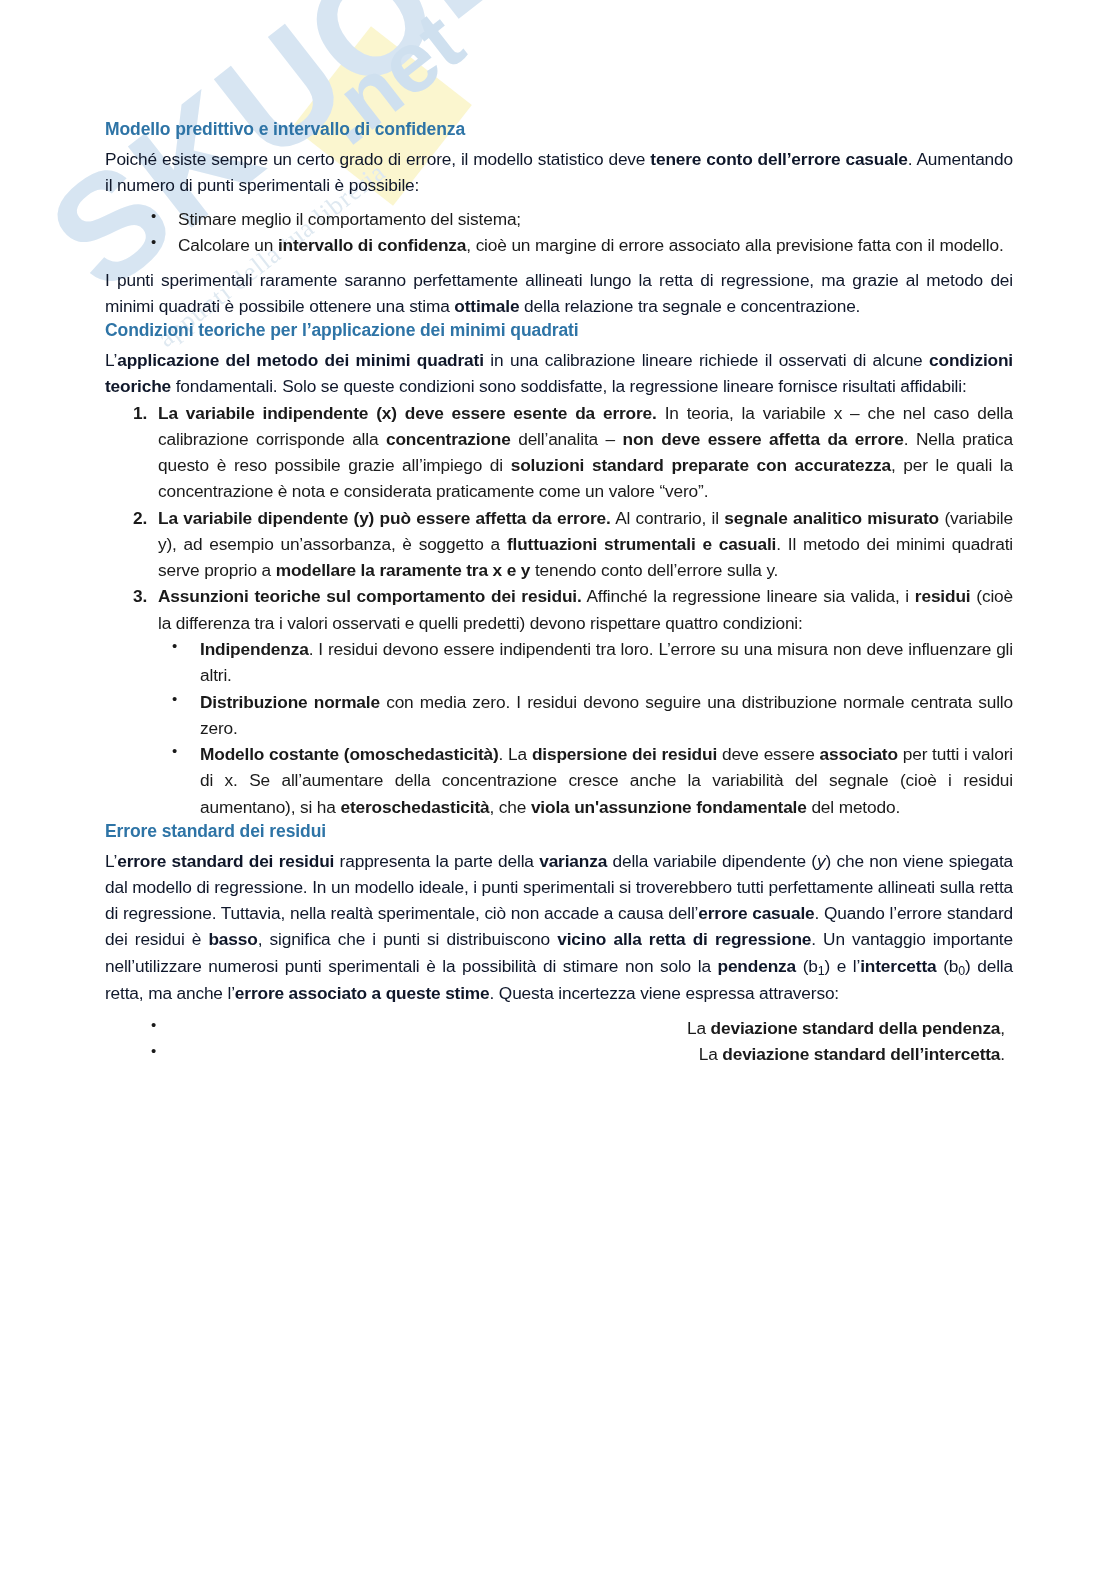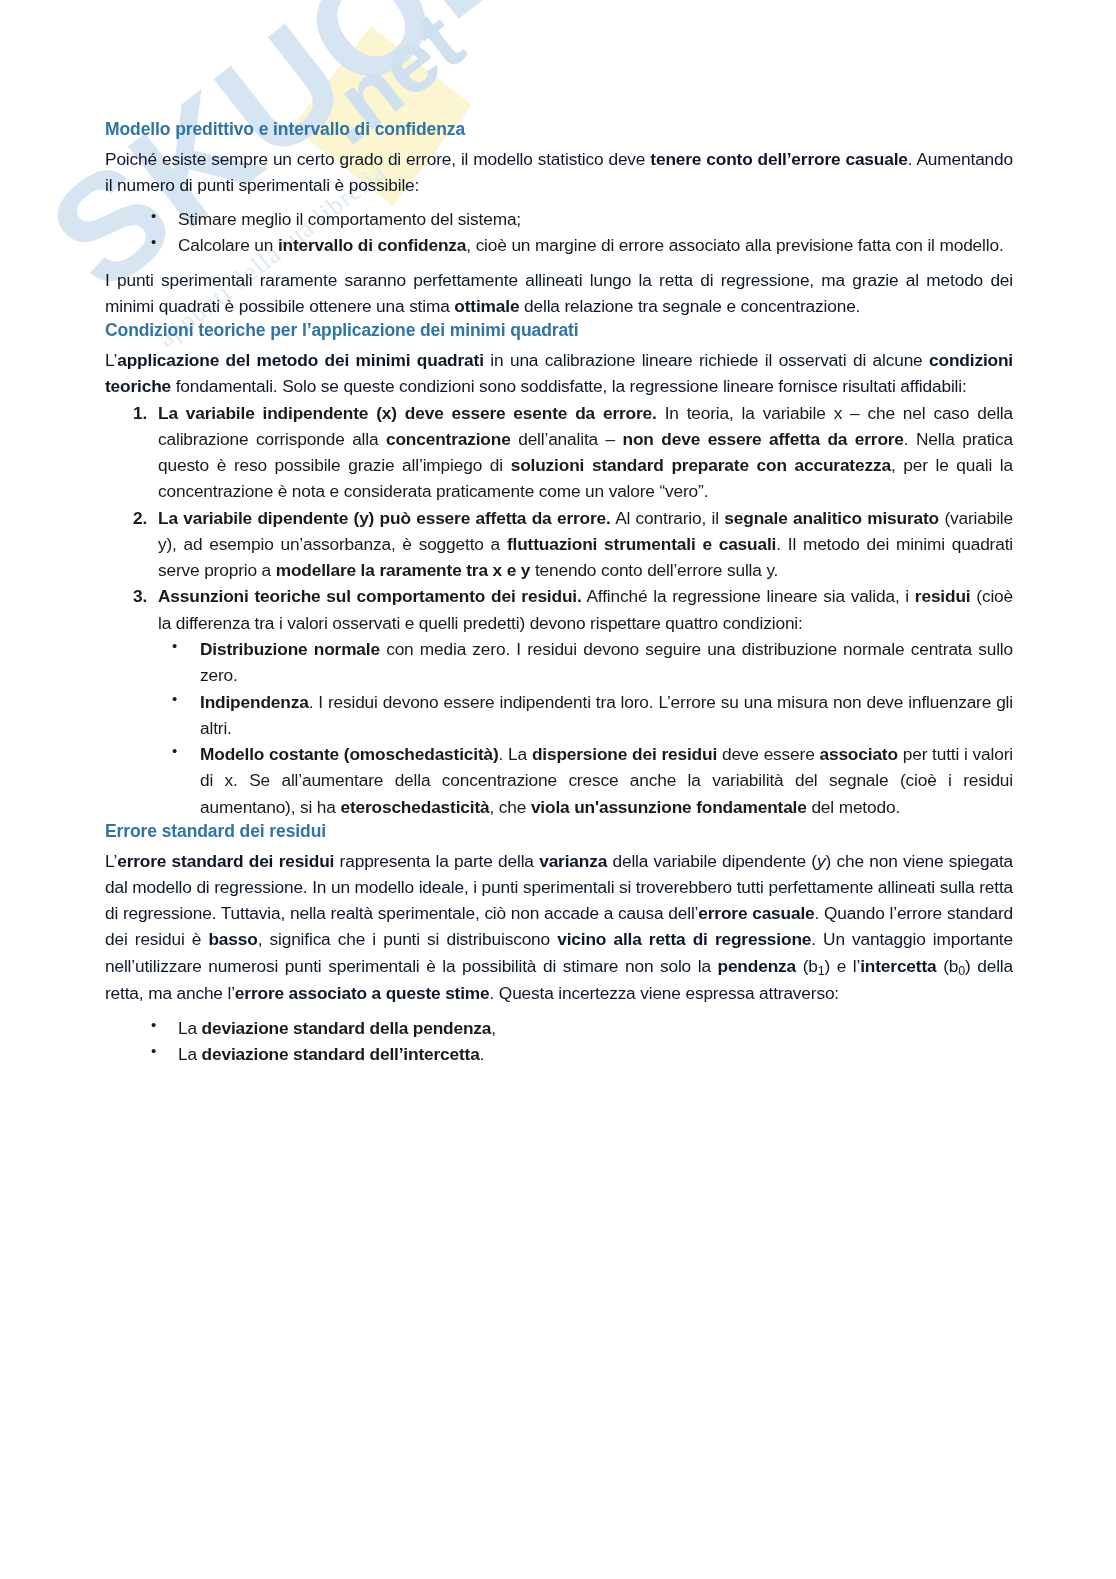--- a/index.html
+++ b/index.html
@@ -160,21 +160,21 @@
     letter-spacing: -0.15px;
   }
   ul.subbullets > li::before {
     content: "\2022";
     position: absolute;
     left: 14px;
     top: -1px;
     font-size: 15px;
   }
 
-  ul.bullets.tight > li { text-align: left; }
+  ul.bullets.tight > li { text-align: right; }
 
   sub { font-size: 0.72em; vertical-align: -0.22em; }
 </style>
 </head>
 <body>
 
 <div class="watermark">
   <div class="wm-yellow"></div>
   <div class="wm-big">SKUOLA</div>
   <div class="wm-dot">.net</div>
@@ -205,22 +205,22 @@
         <span class="rich"><b>La variabile indipendente (x) deve essere esente da errore.</b> In teoria, la variabile x – che nel caso della calibrazione corrisponde alla <b>concentrazione</b> dell’analita – <b>non deve essere affetta da errore</b>. Nella pratica questo è reso possibile grazie all’impiego di <b>soluzioni standard preparate con accuratezza</b>, per le quali la concentrazione è nota e considerata praticamente come un valore “vero”.</span>
       </li>
       <li>
         <span class="num">2.</span>
         <span class="rich"><b>La variabile dipendente (y) può essere affetta da errore.</b> Al contrario, il <b>segnale analitico misurato</b> (variabile y), ad esempio un’assorbanza, è soggetto a <b>fluttuazioni strumentali e casuali</b>. Il metodo dei minimi quadrati serve proprio a <b>modellare la raramente tra x e y</b> tenendo conto dell’errore sulla y.</span>
       </li>
       <li>
         <span class="num">3.</span>
         <span class="rich"><b>Assunzioni teoriche sul comportamento dei residui.</b> Affinché la regressione lineare sia valida, i <b>residui</b> (cioè la differenza tra i valori osservati e quelli predetti) devono rispettare quattro condizioni:</span>
         <ul class="subbullets">
+          <li><span class="rich"><b>Indipendenza</b>. I residui devono essere indipendenti tra loro. L’errore su una misura non deve influenzare gli altri.</span></li>
           <li><span class="rich"><b>Distribuzione normale</b> con media zero. I residui devono seguire una distribuzione normale centrata sullo zero.</span></li>
-          <li><span class="rich"><b>Indipendenza</b>. I residui devono essere indipendenti tra loro. L’errore su una misura non deve influenzare gli altri.</span></li>
           <li><span class="rich"><b>Modello costante (omoschedasticità)</b>. La <b>dispersione dei residui</b> deve essere <b>associato</b> per tutti i valori di x. Se all’aumentare della concentrazione cresce anche la variabilità del segnale (cioè i residui aumentano), si ha <b>eteroschedasticità</b>, che <b>viola un'assunzione fondamentale</b> del metodo.</span></li>
         </ul>
       </li>
     </ol>
 
     <h2 class="section-heading gap-before">Errore standard dei residui</h2>
 
     <p class="body"><span class="rich">L’<b>errore standard dei residui</b> rappresenta la parte della <b>varianza</b> della variabile dipendente (<i>y</i>) che non viene spiegata dal modello di regressione. In un modello ideale, i punti sperimentali si troverebbero tutti perfettamente allineati sulla retta di regressione. Tuttavia, nella realtà sperimentale, ciò non accade a causa dell’<b>errore casuale</b>. Quando l’errore standard dei residui è <b>basso</b>, significa che i punti si distribuiscono <b>vicino alla retta di regressione</b>. Un vantaggio importante nell’utilizzare numerosi punti sperimentali è la possibilità di stimare non solo la <b>pendenza</b> (b<sub>1</sub>) e l’<b>intercetta</b> (b<sub>0</sub>) della retta, ma anche l’<b>errore associato a queste stime</b>. Questa incertezza viene espressa attraverso:</span></p>
 
     <ul class="bullets tight">

